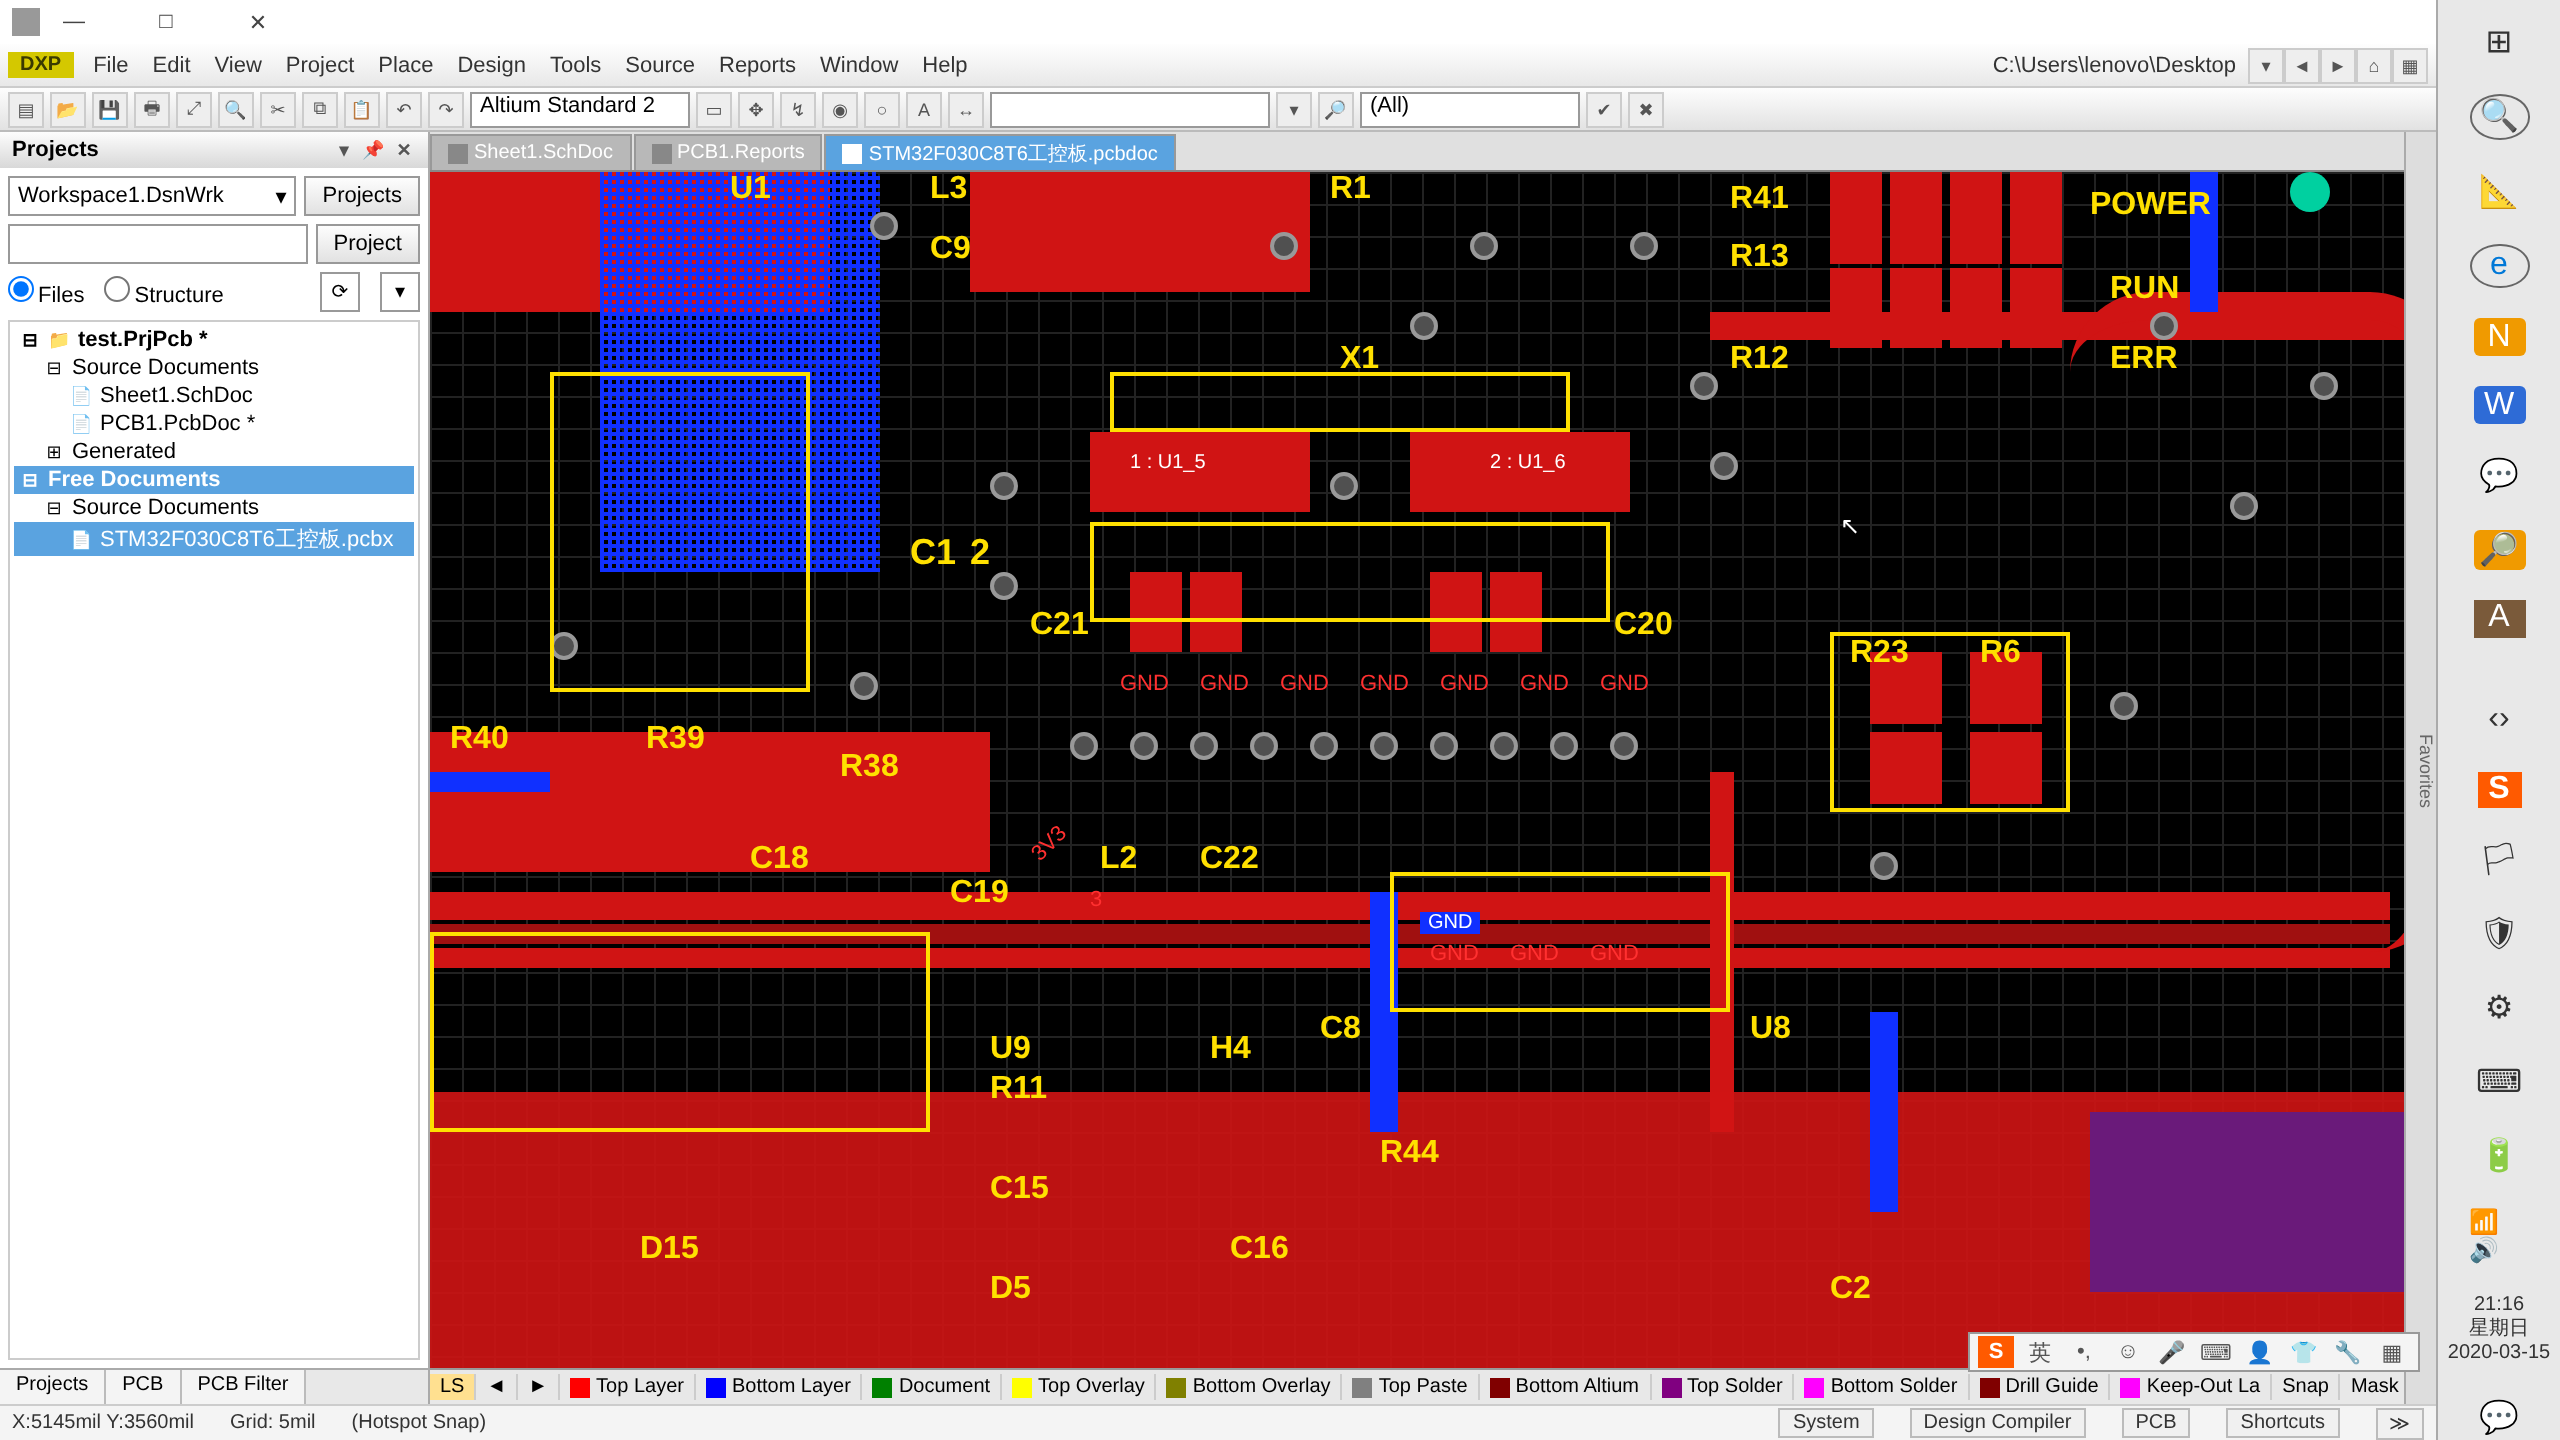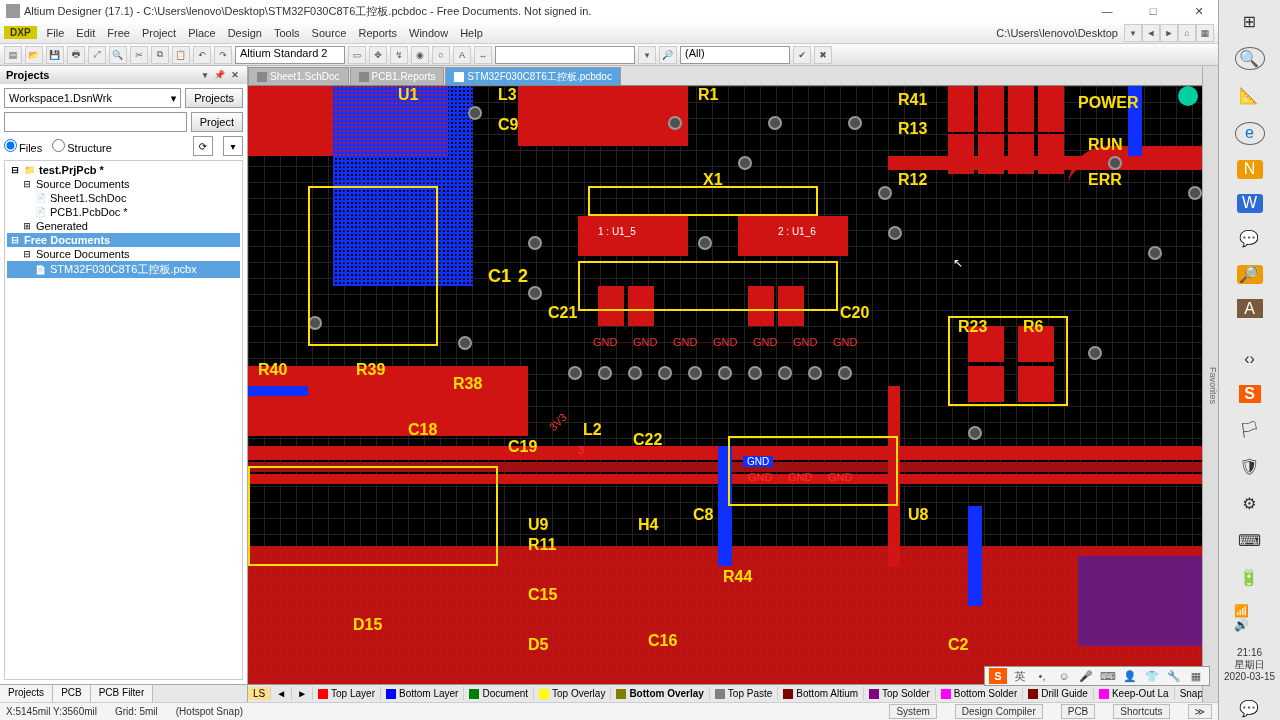--- a/index.html
+++ b/index.html
@@ -21,21 +21,21 @@
 .menu-sep { flex: 1; }
 .path-box { font-size: 11px; color: #333; margin-right: 6px; }
 
 
 .toolbar { height: 22px; background: linear-gradient(#fdfdfd,#e2e2e2); display: flex; align-items: center; padding: 0 4px; gap: 3px; border-bottom: 1px solid #bbb; font-size: 11px; }
 .tool-btn { width: 18px; height: 18px; background: #eee; border: 1px solid #ccc; display:inline-flex; align-items:center; justify-content:center; font-size:9px; color:#555; }
 .toolbar-combo { height: 18px; font-size: 11px; background: #fff; border: 1px solid #999; padding: 0 4px; }
 
 
 .workspace { flex: 1; display: flex; min-height: 0; }
-.panel-left { width: 248px; background: #f4f4f4; display: flex; flex-direction: column; border-right: 1px solid #aaa; }
+.panel-left { width: 215px; background: #f4f4f4; display: flex; flex-direction: column; border-right: 1px solid #aaa; }
 .panel-title { height: 18px; background: linear-gradient(#fdfdfd,#d8d8d8); font-size: 11px; font-weight: bold; padding: 2px 6px; display:flex; align-items:center; justify-content:space-between; }
 .panel-title .icons { display:flex; gap:3px; }
 .panel-title .p-icon { width:12px; height:12px; display:flex; align-items:center; justify-content:center; font-size:9px; color:#555; cursor:pointer; }
 .panel-body { flex:1; background:#fff; padding:4px; display:flex; flex-direction:column; gap:4px; font-size:11px; }
 .row { display:flex; align-items:center; gap:4px; }
 .combo { flex:1; height:20px; border:1px solid #999; background:#fff; padding:0 4px; font-size:11px; display:flex; align-items:center; justify-content:space-between; }
 .btn { height:20px; padding:0 8px; border:1px solid #999; background:linear-gradient(#fdfdfd,#e2e2e2); font-size:11px; display:flex; align-items:center; cursor:pointer; }
 .searchbox { height:20px; border:1px solid #999; background:#fff; width:100%; }
 .radio-row { display:flex; gap:10px; align-items:center; font-size:11px; }
 .radio-row input { margin-right:2px; }
@@ -71,21 +71,21 @@
 .purple { position:absolute; background:#6a1a7a; }
 .green-dot { position:absolute; width:20px; height:20px; border-radius:50%; background:#00d0a0; }
 .cursor-arrow { position:absolute; color:#fff; font-size:12px; }
 
 
 .fav-strip { width:16px; background:#ddd; display:flex; align-items:flex-start; justify-content:center; padding-top:4px; font-size:9px; color:#666; writing-mode:vertical-rl; border-left:1px solid #aaa; }
 
 
 .layer-bar { height:18px; background:#e8e8e8; display:flex; align-items:center; font-size:10px; overflow:hidden; border-top:1px solid #999; }
 .layer-btn { padding:1px 5px; display:flex; align-items:center; gap:3px; border-right:1px solid #ccc; cursor:pointer; white-space:nowrap; }
-.layer-btn.active { font-weight:bold; }
+.layer-btn.active { font-weight:normal; }
 .swatch { width:10px; height:10px; display:inline-block; }
 
 
 .bottom-tabs { height:18px; background:#e8e8e8; display:flex; font-size:10px; border-top:1px solid #aaa; }
 .bottom-tab { padding:2px 8px; border-right:1px solid #bbb; cursor:pointer; background:#f4f4f4; }
 
 
 .statusbar { height:18px; background:#f4f4f4; display:flex; align-items:center; font-size:10px; padding:0 6px; border-top:1px solid #ccc; color:#333; gap:18px; }
 .statusbar .spacer { flex:1; }
 .status-btn { padding:1px 6px; border:1px solid #bbb; background:#f0f0f0; cursor:pointer; }
@@ -99,33 +99,32 @@
 .ime-bar { position:absolute; bottom:34px; right:70px; height:20px; background:#f4f4f4; border:1px solid #999; display:flex; align-items:center; gap:4px; padding:0 4px; font-size:11px; }
 .ime-btn { width:18px; height:16px; display:flex; align-items:center; justify-content:center; font-size:11px; color:#555; }
 </style>
 </head>
 <body>
 
 <div class="main-app">
 
   <div class="titlebar">
     <div class="app-icon"></div>
-    <div class="title-text">Altium Designer (17.1) - C:\Users\lenovo\Desktop\STM32F030C8T6工控板.pcbdoc - Free Documents. Not signed in.</div>
     <div class="win-btns">
       <div class="win-btn">—</div>
       <div class="win-btn">□</div>
       <div class="win-btn">✕</div>
     </div>
   </div>
 
   <div class="menubar">
     <span class="dxp-btn">DXP</span>
     <span class="menu-item">File</span>
     <span class="menu-item">Edit</span>
-    <span class="menu-item">Free</span>
+    <span class="menu-item">View</span>
     <span class="menu-item">Project</span>
     <span class="menu-item">Place</span>
     <span class="menu-item">Design</span>
     <span class="menu-item">Tools</span>
     <span class="menu-item">Source</span>
     <span class="menu-item">Reports</span>
     <span class="menu-item">Window</span>
     <span class="menu-item">Help</span>
     <span class="menu-sep"></span>
     <span class="path-box">C:\Users\lenovo\Desktop</span>
@@ -348,31 +347,31 @@
         <div class="silk" style="left:300px;top:218px">C21</div>
         <div class="silk" style="left:592px;top:218px">C20</div>
         <div class="silk" style="left:710px;top:232px">R23</div>
         <div class="silk" style="left:775px;top:232px">R6</div>
         <div class="silk" style="left:10px;top:275px">R40</div>
         <div class="silk" style="left:108px;top:275px">R39</div>
         <div class="silk" style="left:205px;top:289px">R38</div>
         <div class="silk" style="left:160px;top:335px">C18</div>
         <div class="silk" style="left:260px;top:352px">C19</div>
         <div class="silk" style="left:335px;top:335px">L2</div>
-        <div class="silk" style="left:385px;top:345px">C22</div>
+        <div class="silk" style="left:385px;top:335px">C22</div>
         <div class="silk" style="left:280px;top:430px">U9</div>
         <div class="silk" style="left:390px;top:430px">H4</div>
         <div class="silk" style="left:445px;top:420px">C8</div>
         <div class="silk" style="left:660px;top:420px">U8</div>
         <div class="silk" style="left:280px;top:450px">R11</div>
         <div class="silk" style="left:475px;top:482px">R44</div>
         <div class="silk" style="left:280px;top:500px">C15</div>
         <div class="silk" style="left:105px;top:530px">D15</div>
         <div class="silk" style="left:280px;top:550px">D5</div>
-        <div class="silk" style="left:400px;top:546px">C16</div>
+        <div class="silk" style="left:400px;top:530px">C16</div>
         <div class="silk" style="left:700px;top:550px">C2</div>
 
         <div class="netlabel" style="left:350px;top:140px">1 : U1_5</div>
         <div class="netlabel" style="left:530px;top:140px">2 : U1_6</div>
         <div class="overlay-red-text" style="left:345px;top:250px">GND</div>
         <div class="overlay-red-text" style="left:385px;top:250px">GND</div>
         <div class="overlay-red-text" style="left:425px;top:250px">GND</div>
         <div class="overlay-red-text" style="left:465px;top:250px">GND</div>
         <div class="overlay-red-text" style="left:505px;top:250px">GND</div>
         <div class="overlay-red-text" style="left:545px;top:250px">GND</div>

